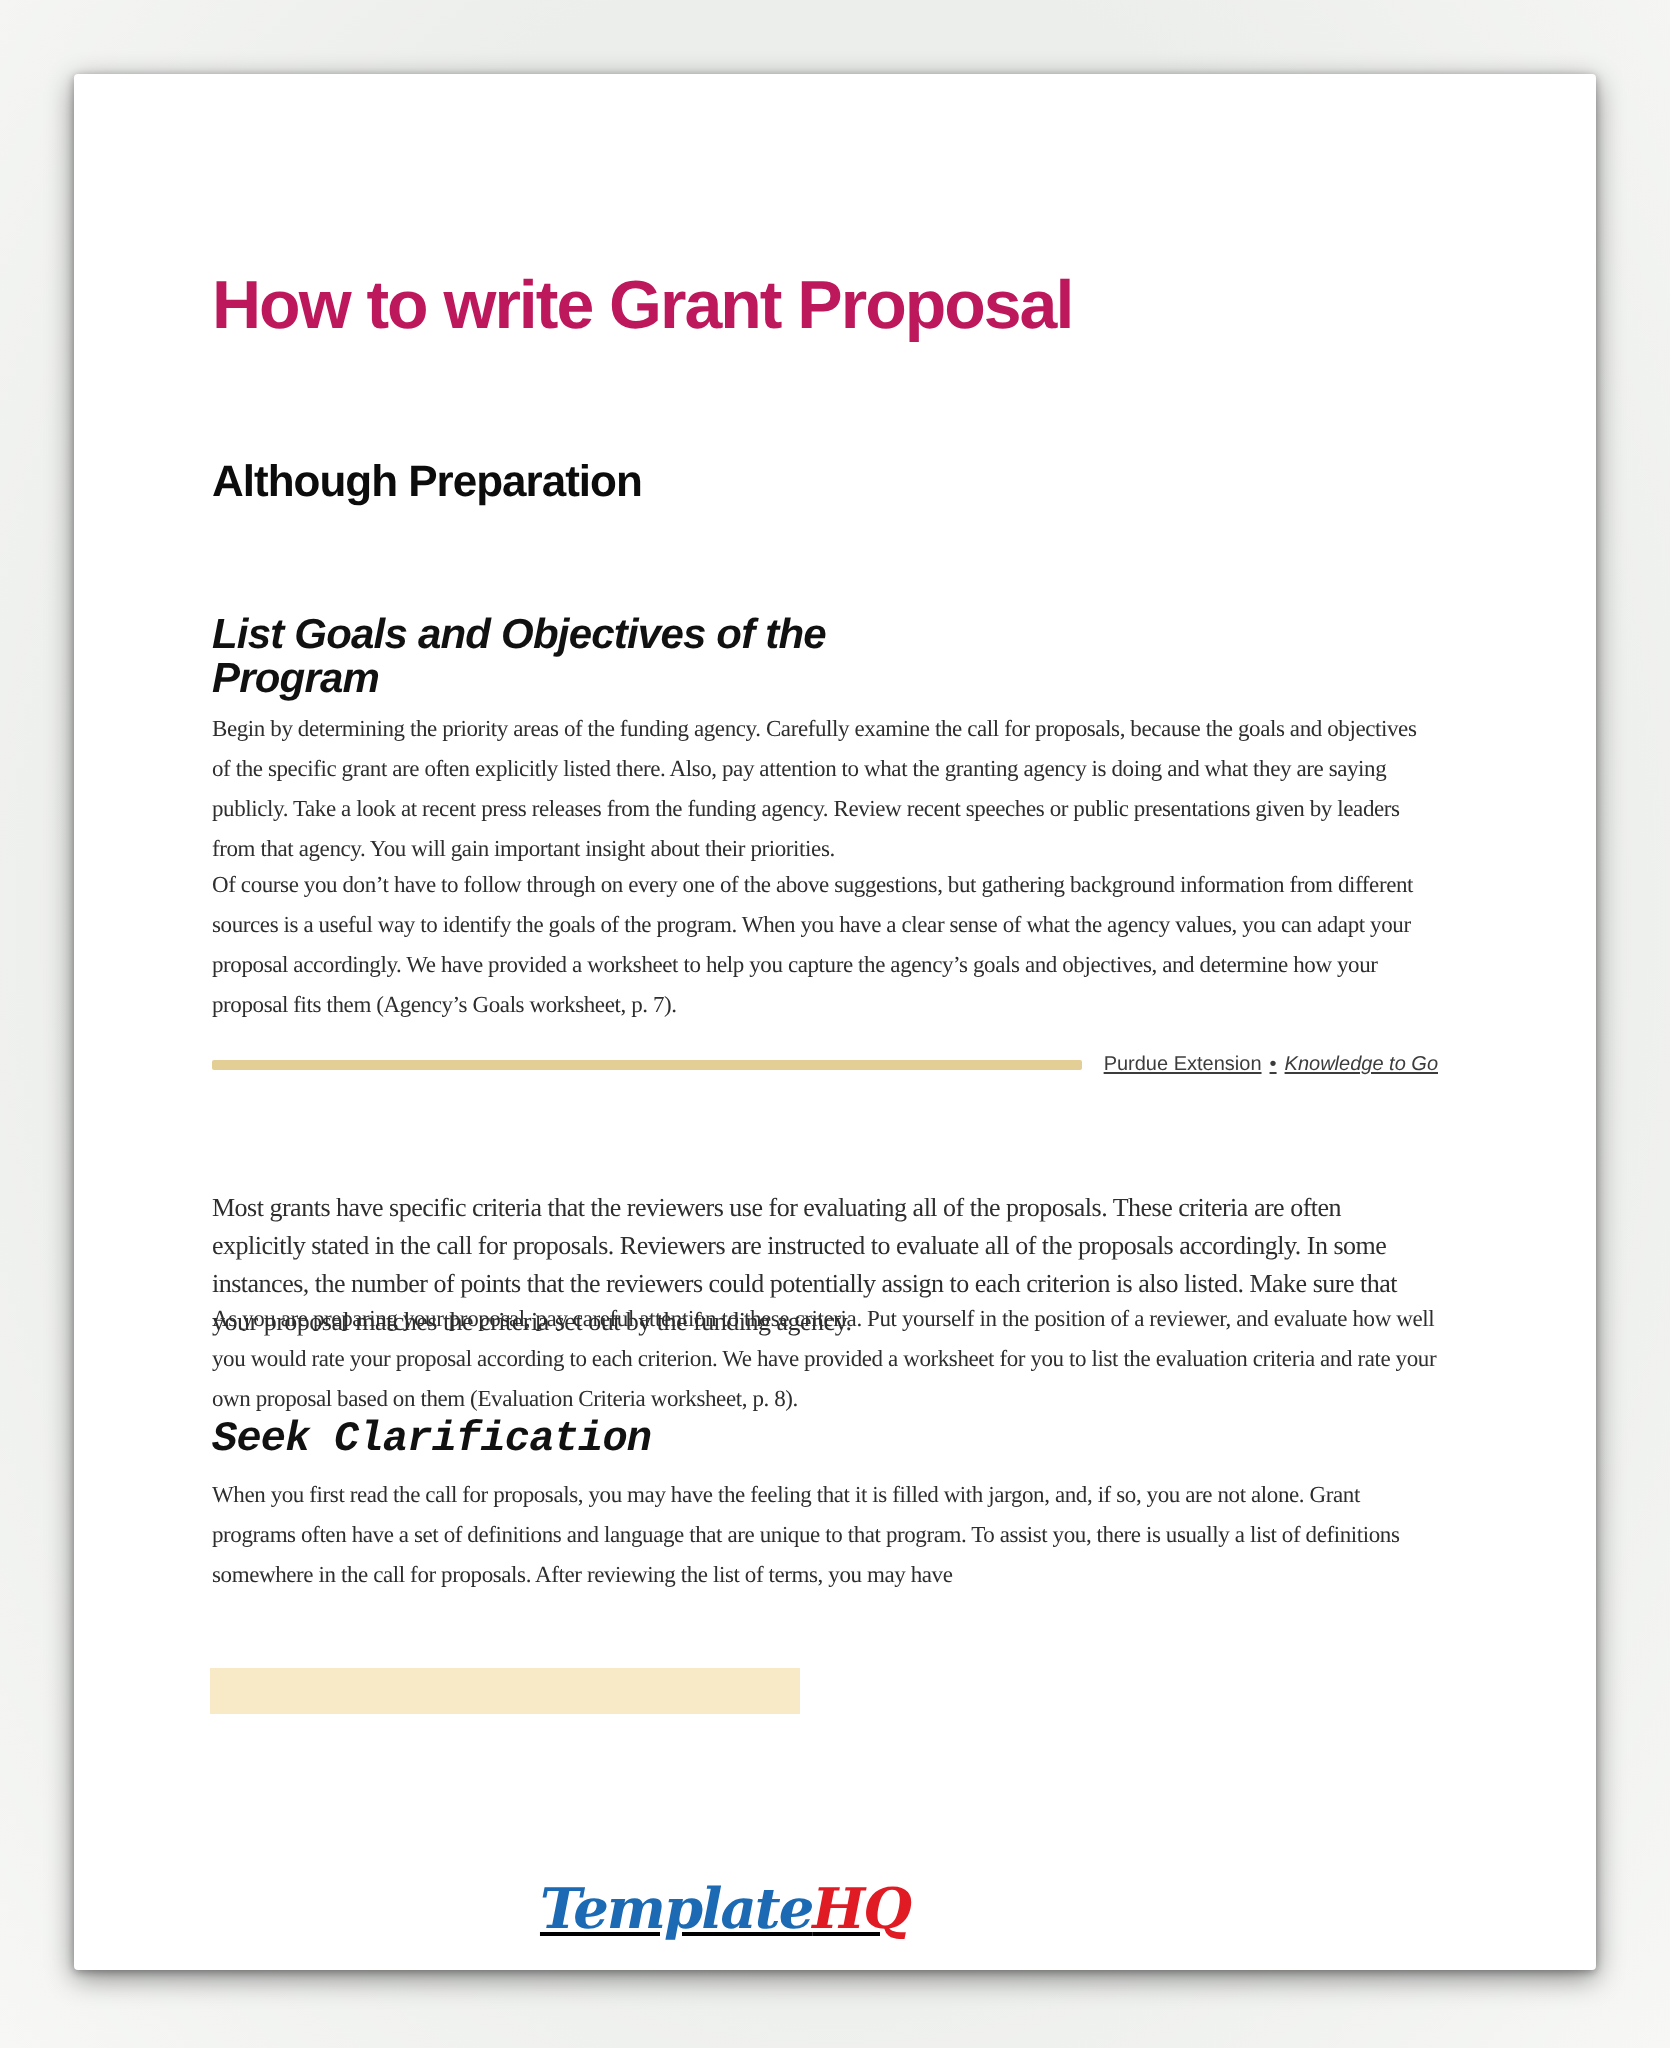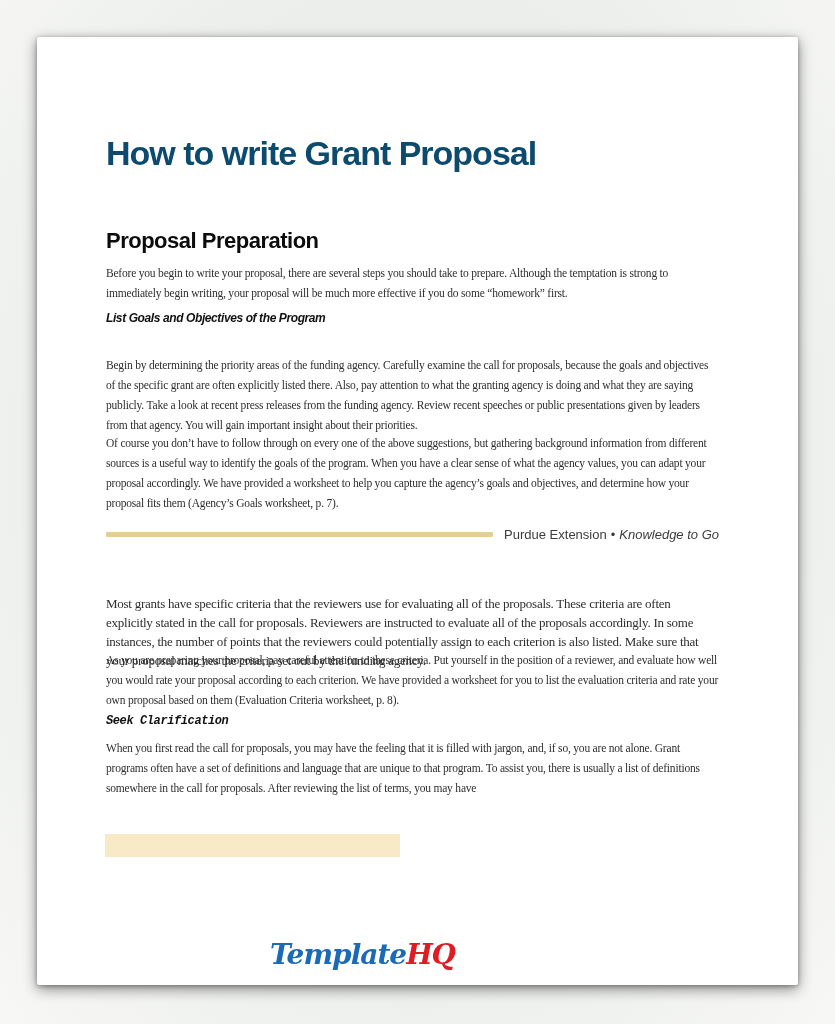--- a/index.html
+++ b/index.html
@@ -28,38 +28,38 @@
     box-shadow: 0 4px 14px rgba(0,0,0,0.45), 0 1px 4px rgba(0,0,0,0.3);
   }
   .abs { position: absolute; }
   .content-l { left: 69px; width: 613px; }
 
   .doc-title {
     font-family: "Liberation Sans", sans-serif;
     font-weight: bold;
     font-size: 34px;
     letter-spacing: -1px;
-    color: #0c4a6e;
+    color: #be185d;
     line-height: 40px;
     margin: 0;
   }
   .h2 {
     font-family: "Liberation Sans", sans-serif;
     font-weight: bold;
     font-size: 22px;
     letter-spacing: -0.5px;
     color: #0c0c0c;
     line-height: 26px;
     margin: 0;
   }
   .h3 {
     font-family: "Liberation Sans", sans-serif;
     font-weight: bold;
     font-style: italic;
-    font-size: 12px;
+    font-size: 21px;
     letter-spacing: -0.4px;
     color: #111111;
     line-height: 22px;
     margin: 0;
   }
   .para {
     font-size: 11.5px;
     letter-spacing: -0.2px;
     line-height: 20px;
     color: #2e2e2e;
@@ -80,52 +80,53 @@
   .divider-bar {
     flex: 1 1 auto;
     height: 5px;
     background: #e3cf96;
     border-radius: 1px;
   }
   .divider-text {
     white-space: nowrap;
     margin-left: 11px;
     font-family: "Liberation Sans", sans-serif;
-    font-size: 13px;
+    font-size: 10px;
     color: #3c3c3c;
+    text-decoration: underline;
   }
   .divider-text .sep { margin: 0 4px; }
   .divider-text .tagline { font-style: italic; }
   .accent-block {
     background: #f8e9c7;
   }
   .brand {
     width: 651px;
     text-align: center;
     font-family: "DejaVu Serif", serif;
     font-weight: bold;
     font-style: italic;
     font-size: 28px;
     letter-spacing: -1px;
     line-height: 34px;
+    text-decoration: underline;
   }
   .brand .part1 { color: #1b6ab3; }
   .brand .part2 { color: #e01b24; }
 </style>
 </head>
 <body>
 
 <div class="canvas">
   <div class="page">
 
     <h1 class="abs content-l doc-title" style="top: 96px;">How to write Grant Proposal</h1>
 
-    <h2 class="abs content-l h2" style="top: 191px;">Proposal Preparation</h2>
+    <h2 class="abs content-l h2" style="top: 191px;">Although Preparation</h2>
 
-    <p class="abs content-l para" style="top: 226px;">Before you begin to write your proposal, there are several steps you should take to prepare. Although the temptation is strong to immediately begin writing, your proposal will be much more effective if you do some “homework” first.</p>
 
     <h3 class="abs h3" style="top: 270px; left: 69px; width: 320px;">List Goals and Objectives of the Program</h3>
 
     <p class="abs content-l para" style="top: 318px;">Begin by determining the priority areas of the funding agency. Carefully examine the call for proposals, because the goals and objectives of the specific grant are often explicitly listed there. Also, pay attention to what the granting agency is doing and what they are saying publicly. Take a look at recent press releases from the funding agency. Review recent speeches or public presentations given by leaders from that agency. You will gain important insight about their priorities.</p>
 
     <p class="abs content-l para" style="top: 396px;">Of course you don’t have to follow through on every one of the above suggestions, but gathering background information from different sources is a useful way to identify the goals of the program. When you have a clear sense of what the agency values, you can adapt your proposal accordingly. We have provided a worksheet to help you capture the agency’s goals and objectives, and determine how your proposal fits them (Agency’s Goals worksheet, p. 7).</p>
 
     <div class="abs content-l divider-row" style="top: 490px;">
       <div class="divider-bar"></div>
       <div class="divider-text">

